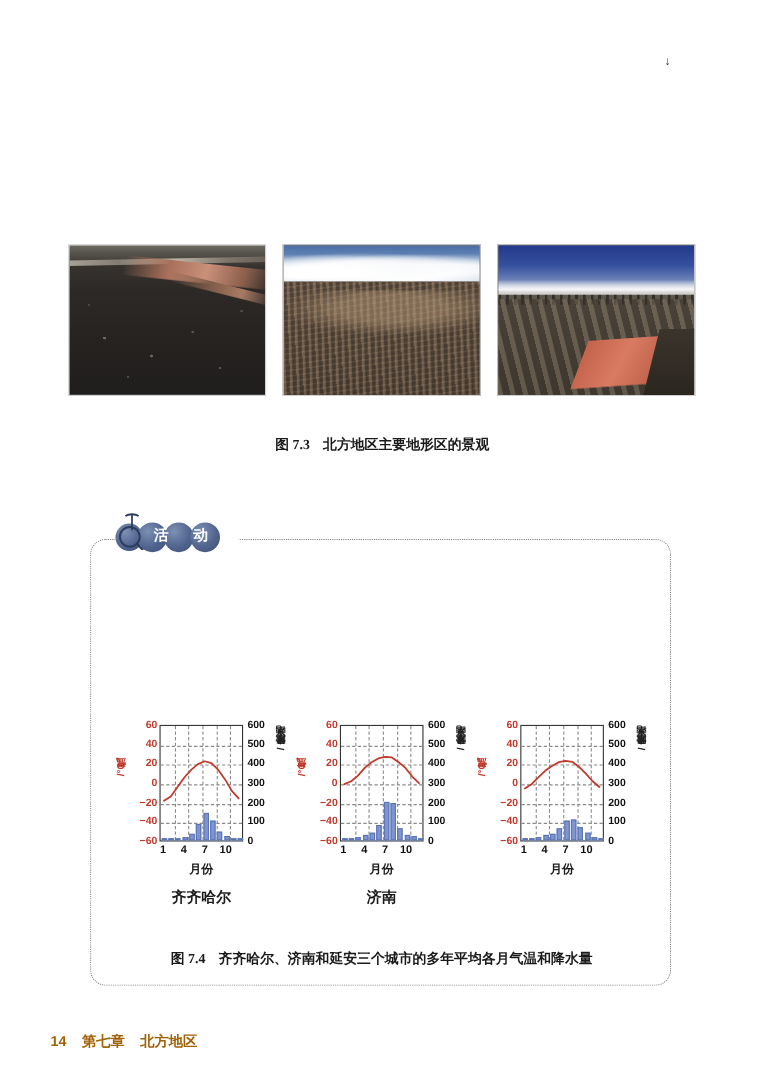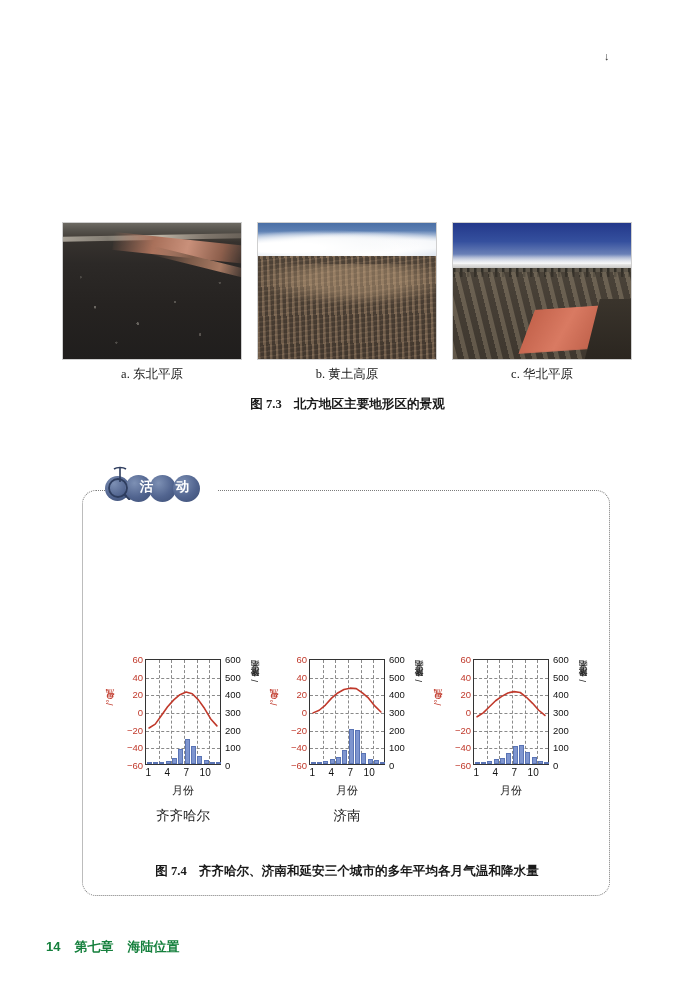--- a/index.html
+++ b/index.html
@@ -266,20 +266,21 @@
     position: absolute;
     left: 24px;
     top: 168px;
     width: 480px;
     display: flex;
     justify-content: space-between;
   }
   .climo {
     position: relative;
     width: 152px;
+    font-weight: bold;
   }
   .plot-wrap {
     position: relative;
     width: 152px;
     height: 128px;
   }
   .axis-label-left {
     position: absolute;
     left: -3px;
     top: 34px;
@@ -404,21 +405,21 @@
   .fig-caption-74 .num { margin-right: 12px; }
 
   
   .footer {
     position: absolute;
     left: 46px;
     top: 938px;
     font-size: 13px;
     font-weight: bold;
     font-family: "Liberation Sans", sans-serif;
-    color: #15803d;
+    color: #a16207;
     display: flex;
     align-items: baseline;
   }
   .footer .pg { margin-right: 14px; }
   .footer .ch { margin-right: 14px; }
 </style>
 </head>
 <body>
 
 <div class="page">
@@ -444,25 +445,20 @@
       <div class="sky"></div>
       <div class="haze"></div>
       <div class="ground"></div>
       <div class="treeline"></div>
       <div class="fields"></div>
       <div class="redfield"></div>
       <div class="darkridge"></div>
     </div>
   </div>
 
-  <div class="photo-captions">
-    <span>a. 东北平原</span>
-    <span>b. 黄土高原</span>
-    <span>c. 华北平原</span>
-  </div>
 
   <div class="fig-caption-73">
     <span class="num">图 7.3</span><span>北方地区主要地形区的景观</span>
   </div>
 
   <div class="activity">
 
     <div class="activity-badge">
       <div class="badge-pill">
         <div class="badge-circle bc1"></div>
@@ -669,16 +665,16 @@
       </div>
 
     <div class="fig-caption-74">
       <span class="num">图 7.4</span><span>齐齐哈尔、济南和延安三个城市的多年平均各月气温和降水量</span>
     </div>
   </div>
 
   <div class="footer">
     <span class="pg">14</span>
     <span class="ch">第七章</span>
-    <span>海陆位置</span>
+    <span>北方地区</span>
   </div>
 
 </div>
 
 </body></html>

